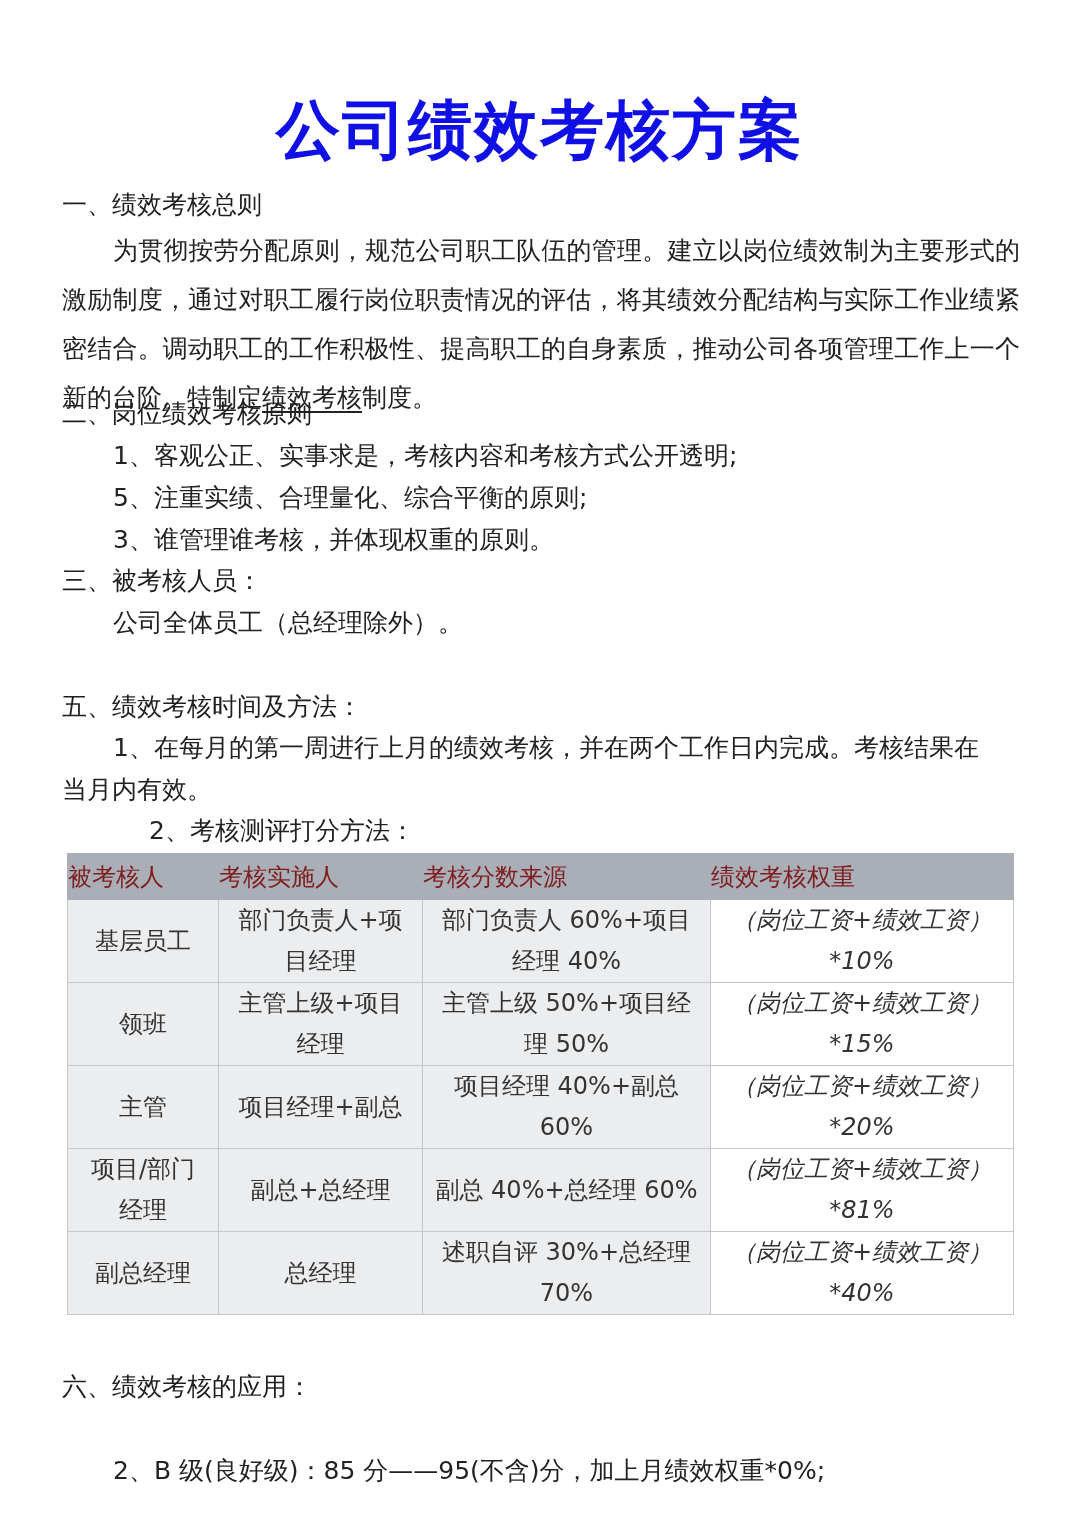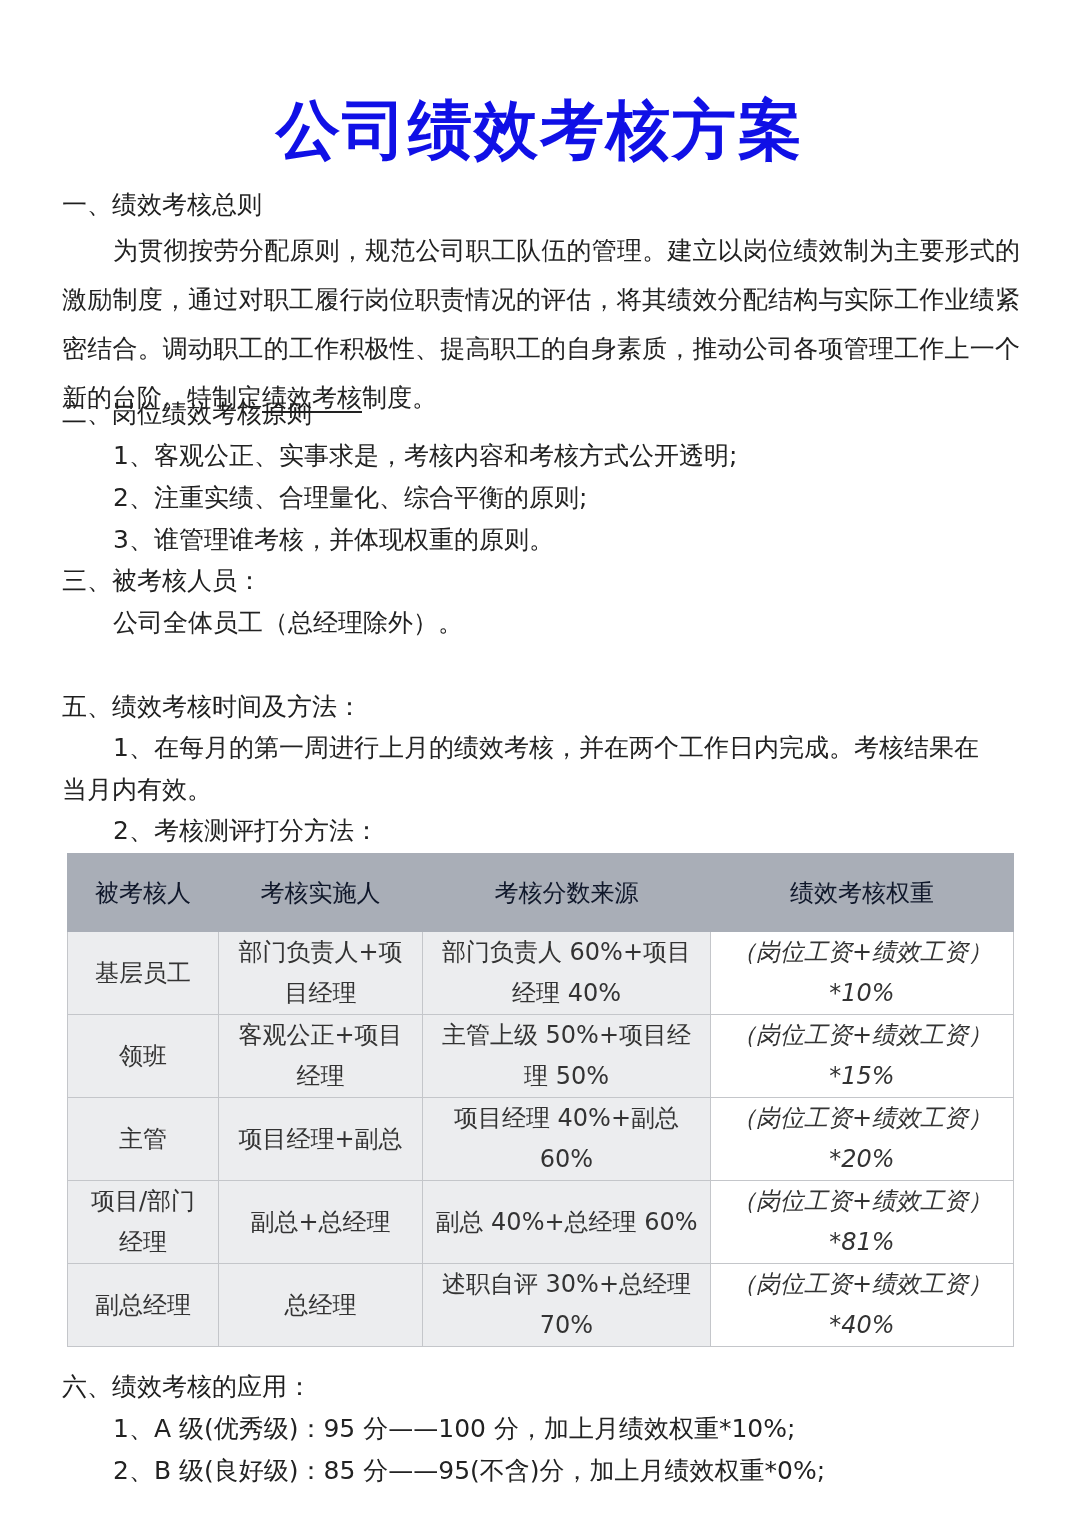--- a/index.html
+++ b/index.html
@@ -65,27 +65,27 @@
       left: 67px;
       top: 853px;
       width: 946px;
       border-collapse: collapse;
       table-layout: fixed;
       font-size: 24px;
       color: #333333;
     }
     table.scoring th {
       background: #a9aeb7;
-      color: #0f172a;
+      color: #7f1d1d;
       font-weight: normal;
       height: 45px;
       border: 1.5px solid #a9aeb7;
       border-right: 1.5px solid #a9aeb7;
-      text-align: center;
-      padding: 16px;
+      text-align: left;
+      padding: 0;
     }
     table.scoring td {
       height: 82px;
       border: 1.5px solid #c4c6ca;
       text-align: center;
       vertical-align: middle;
       line-height: 41px;
       padding: 0 8px;
       background: #ecedef;
     }
@@ -104,31 +104,31 @@
 
 <div class="page">
 
   <div class="title">公司绩效考核方案</div>
 
   <div class="line heading" style="top:184px;">一、绩效考核总则</div>
   <div class="para" style="top:226px;"><span>为贯彻按劳分配原则，规范公司职工队伍的管理。建立以岗位绩效制为主要形式的激励制度，通过对职工履行岗位职责情况的评估，将其绩效分配结构与实际工作业绩紧密结合。调动职工的工作积极性、提高职工的自身素质，推动公司各项管理工作上一个新的台阶。特制定</span><span class="underline">绩效考核</span><span>制度。</span></div>
 
   <div class="line heading" style="top:393px;text-align:right;">二、岗位绩效考核原则</div>
   <div class="line indent1" style="top:435px;">1、客观公正、实事求是，考核内容和考核方式公开透明;</div>
-  <div class="line indent1" style="top:477px;">2、注重实绩、合理量化、综合平衡的原则;</div>
+  <div class="line indent1" style="top:477px;">5、注重实绩、合理量化、综合平衡的原则;</div>
   <div class="line indent1" style="top:519px;">3、谁管理谁考核，并体现权重的原则。</div>
 
   <div class="line indent1" style="top:602px;">公司全体员工（总经理除外）。</div>
   <div class="line heading" style="top:560px;">三、被考核人员：</div>
 
 
   <div class="line heading" style="top:686px;">五、绩效考核时间及方法：</div>
   <div class="line indent1" style="top:727px;">1、在每月的第一周进行上月的绩效考核，并在两个工作日内完成。考核结果在</div>
   <div class="line" style="top:769px;">当月内有效。</div>
-  <div class="line indent1" style="top:810px;">2、考核测评打分方法：</div>
+  <div class="line indent1" style="top:810px;margin-left:36px;">2、考核测评打分方法：</div>
 
   <table class="scoring">
     <colgroup>
       <col class="col1">
         <col class="col2">
         <col class="col3">
         <col class="col4">
     </colgroup>
     <thead>
       <tr>
@@ -154,21 +154,21 @@
         <td class="col-weight">
             <span class="cell-line">（岗位工资+绩效工资）</span>
             <span class="cell-line">*10%</span>
           </td>
       </tr>
       <tr>
         <td>
             <span class="cell-line">领班</span>
           </td>
         <td>
-            <span class="cell-line">客观公正+项目</span>
+            <span class="cell-line">主管上级+项目</span>
             <span class="cell-line">经理</span>
           </td>
         <td>
             <span class="cell-line">主管上级 50%+项目经</span>
             <span class="cell-line">理 50%</span>
           </td>
         <td class="col-weight">
             <span class="cell-line">（岗位工资+绩效工资）</span>
             <span class="cell-line">*15%</span>
           </td>
@@ -218,16 +218,15 @@
           </td>
         <td class="col-weight">
             <span class="cell-line">（岗位工资+绩效工资）</span>
             <span class="cell-line">*40%</span>
           </td>
       </tr>
     </tbody>
   </table>
 
   <div class="line heading" style="top:1366px;">六、绩效考核的应用：</div>
-  <div class="line indent1" style="top:1408px;">1、A 级(优秀级)：95 分——100 分，加上月绩效权重*10%;</div>
   <div class="line indent1" style="top:1450px;">2、B 级(良好级)：85 分——95(不含)分，加上月绩效权重*0%;</div>
 
 </div>
 
 </body></html>

